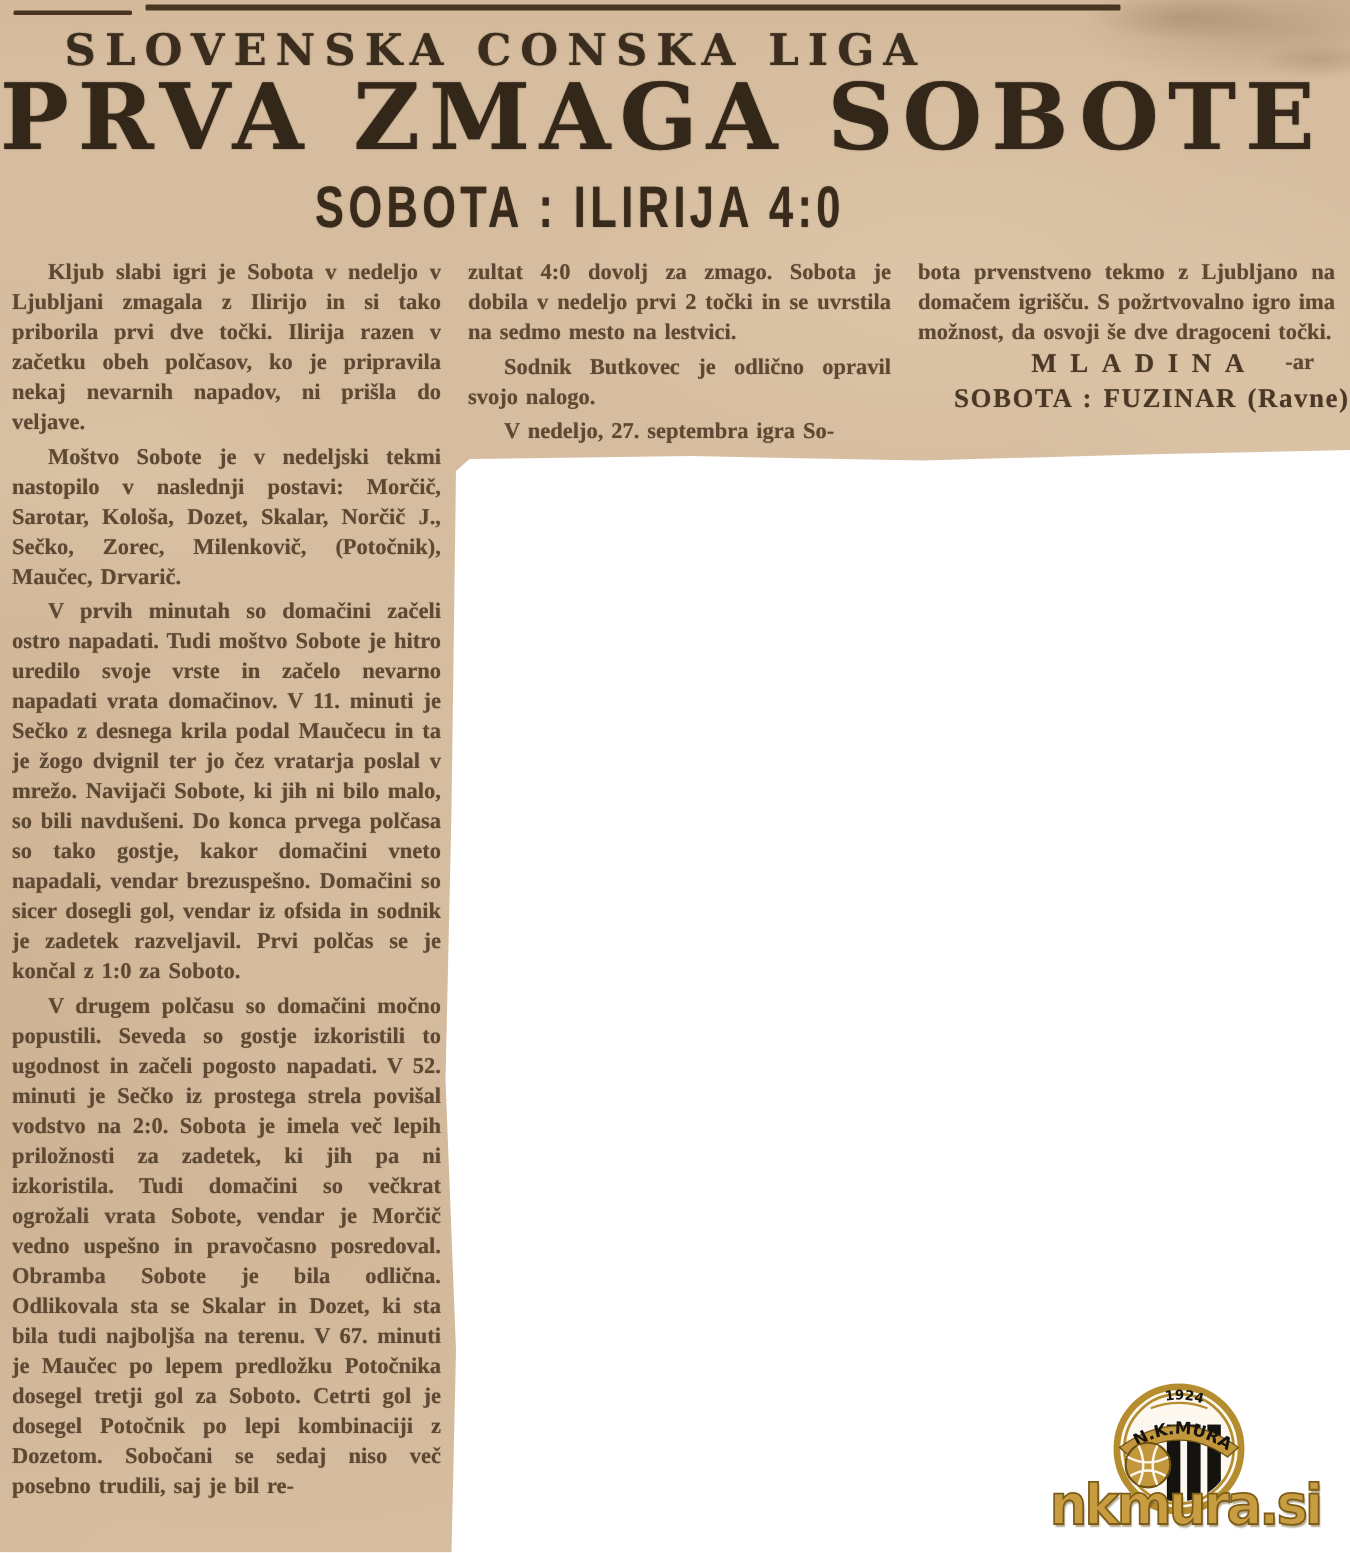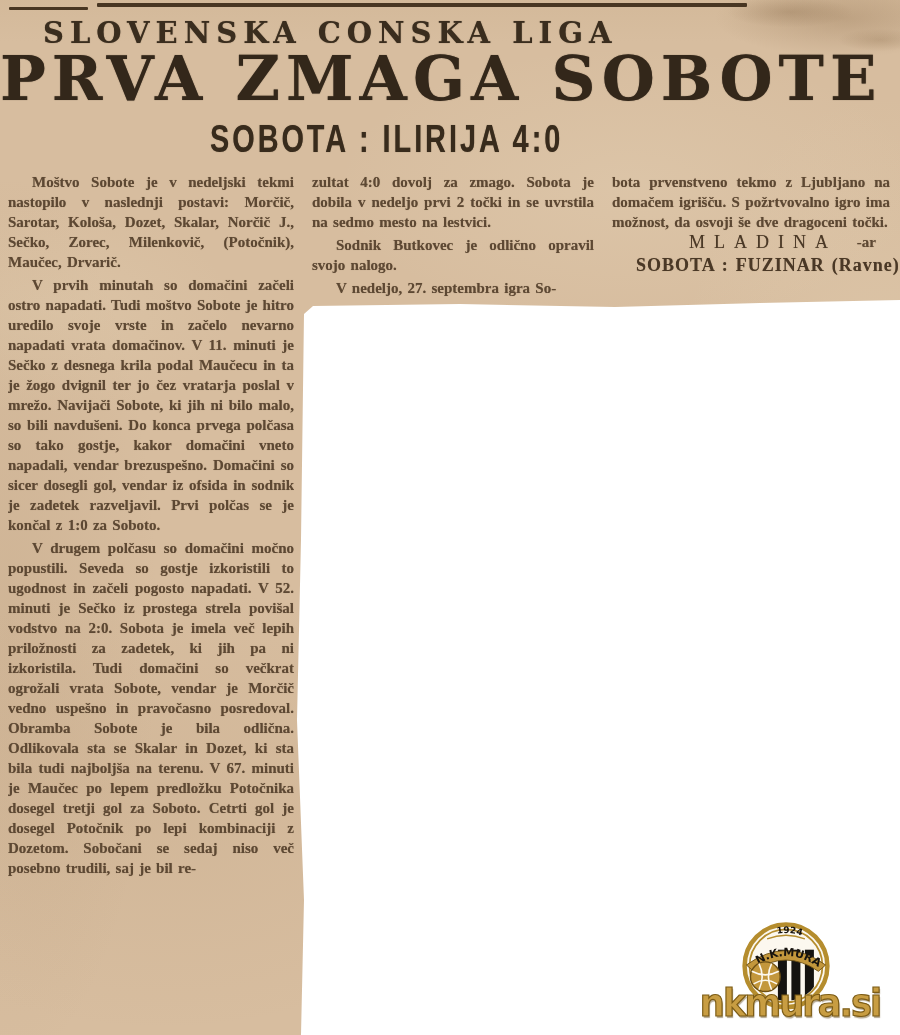--- a/index.html
+++ b/index.html
@@ -44,21 +44,21 @@
   .col{position:absolute;top:172px;font-size:15px;line-height:20px;font-weight:bold;
     color:#5d4833;text-align:justify;word-spacing:1.5px;
     text-shadow:0 0 .7px rgba(93,72,51,.55);}
   .col p{margin:0 0 3px;text-indent:24px;}
   .col p.cont{text-indent:0;}
   .col-1{left:8px;width:286px;height:862px;overflow:hidden;}
   .col-2{left:312px;width:282px;}
   .col-3{left:612px;width:278px;}
   .byline{position:absolute;top:60px;right:14px;font-weight:bold;}
   .section-heading{margin:9px 0 0;text-align:center;font-size:18px;letter-spacing:9px;
-    font-weight:normal;color:#4a3826;text-indent:0;white-space:nowrap;}
+    font-weight:bold;color:#4a3826;text-indent:0;white-space:nowrap;}
   .match-result{margin:7px 0 0;text-align:center;font-size:18px;letter-spacing:1px;
     font-weight:bold;color:#4a3826;white-space:nowrap;}
   .col-3 p.cont{margin-bottom:0;}
 
   
   .logo{position:absolute;left:680px;top:918px;width:220px;height:117px;}
   .crest{position:absolute;left:61px;top:2px;width:90px;height:90px;}
   .site{position:absolute;left:0;top:64px;width:220px;text-align:center;z-index:2;
     font-family:"DejaVu Sans",sans-serif;font-weight:bold;font-size:37px;letter-spacing:-2px;
     color:#c89d42;-webkit-text-stroke:1.2px #7c5c16;
@@ -73,20 +73,21 @@
     <div class="rule rule-left"></div>
     <div class="rule rule-right"></div>
 
     <div class="kicker">SLOVENSKA CONSKA LIGA</div>
     <div class="headline">PRVA ZMAGA SOBOTE</div>
     <div class="subhead">
       <span>SOBOTA : ILIRIJA 4:0</span>
     </div>
 
     <div class="col col-1">
+      <p>Kljub slabi igri je Sobota v nedeljo v Ljubljani zmagala z Ilirijo in si tako priborila prvi dve točki. Ilirija razen v začetku obeh polčasov, ko je pripravila nekaj nevarnih napadov, ni prišla do veljave.</p>
       <p>Moštvo Sobote je v nedeljski tekmi nastopilo v naslednji postavi: Morčič, Sarotar, Kološa, Dozet, Skalar, Norčič J., Sečko, Zorec, Milenkovič, (Potočnik), Maučec, Drvarič.</p>
       <p>V prvih minutah so domačini začeli ostro napadati. Tudi moštvo Sobote je hitro uredilo svoje vrste in začelo nevarno napadati vrata domačinov. V 11. minuti je Sečko z desnega krila podal Maučecu in ta je žogo dvignil ter jo čez vratarja poslal v mrežo. Navijači Sobote, ki jih ni bilo malo, so bili navdušeni. Do konca prvega polčasa so tako gostje, kakor domačini vneto napadali, vendar brezuspešno. Domačini so sicer dosegli gol, vendar iz ofsida in sodnik je zadetek razveljavil. Prvi polčas se je končal z 1:0 za Soboto.</p>
       <p>V drugem polčasu so domačini močno popustili. Seveda so gostje izkoristili to ugodnost in začeli pogosto napadati. V 52. minuti je Sečko iz prostega strela povišal vodstvo na 2:0. Sobota je imela več lepih priložnosti za zadetek, ki jih pa ni izkoristila. Tudi domačini so večkrat ogrožali vrata Sobote, vendar je Morčič vedno uspešno in pravočasno posredoval. Obramba Sobote je bila odlična. Odlikovala sta se Skalar in Dozet, ki sta bila tudi najboljša na terenu. V 67. minuti je Maučec po lepem predložku Potočnika dosegel tretji gol za Soboto. Cetrti gol je dosegel Potočnik po lepi kombinaciji z Dozetom. Sobočani se sedaj niso več posebno trudili, saj je bil re-</p>
     </div>
 
     <div class="col col-2">
       <p class="cont">zultat 4:0 dovolj za zmago. Sobota je dobila v nedeljo prvi 2 točki in se uvrstila na sedmo mesto na lestvici.</p>
       <p>Sodnik Butkovec je odlično opravil svojo nalogo.</p>
       <p>V nedeljo, 27. septembra igra So-</p>
     </div>

